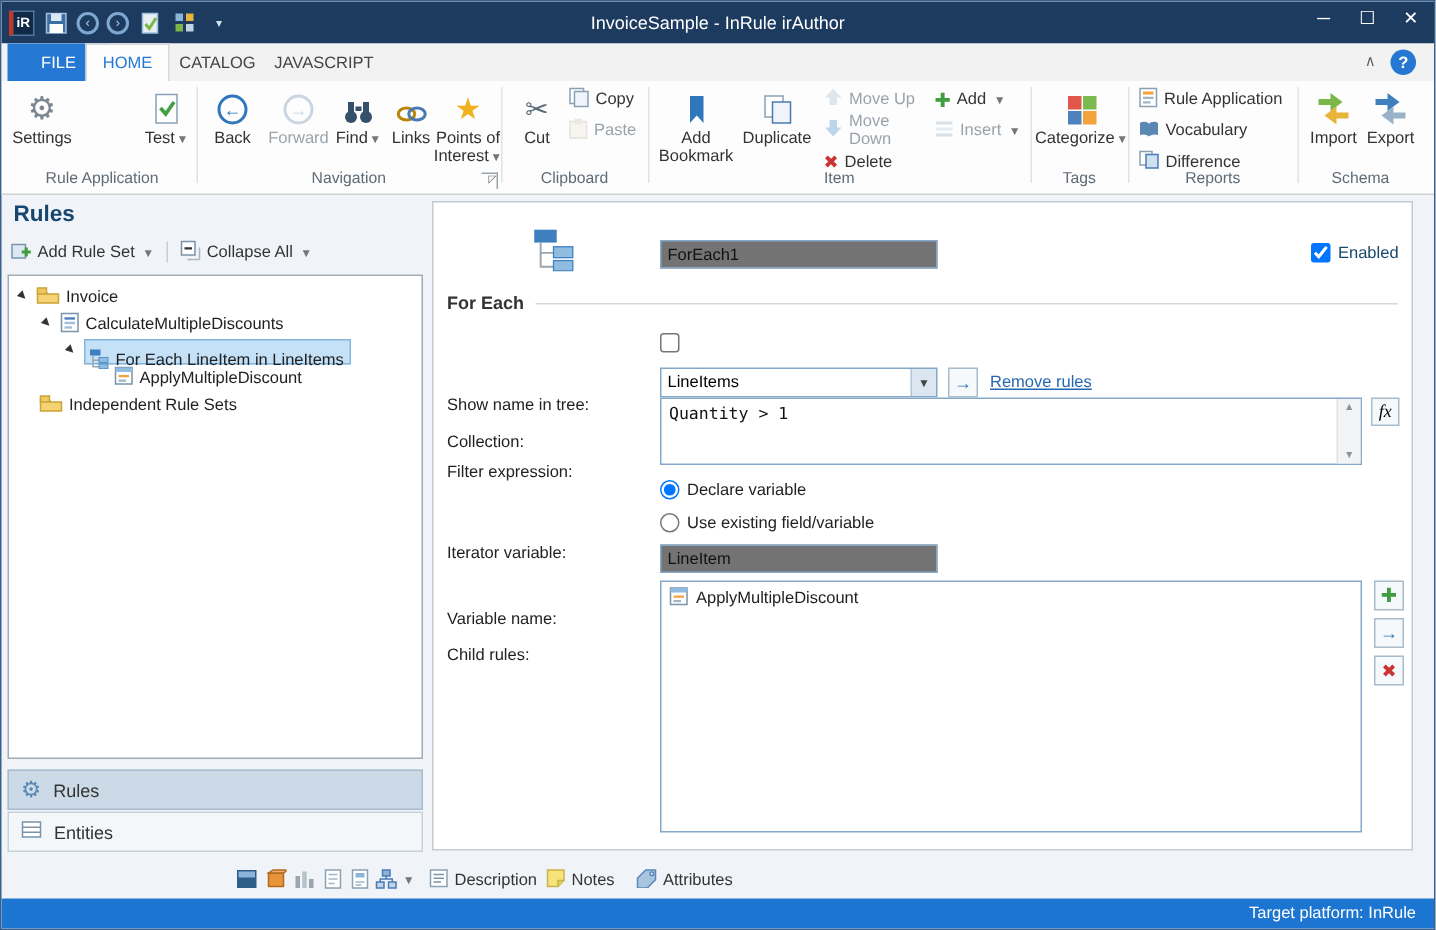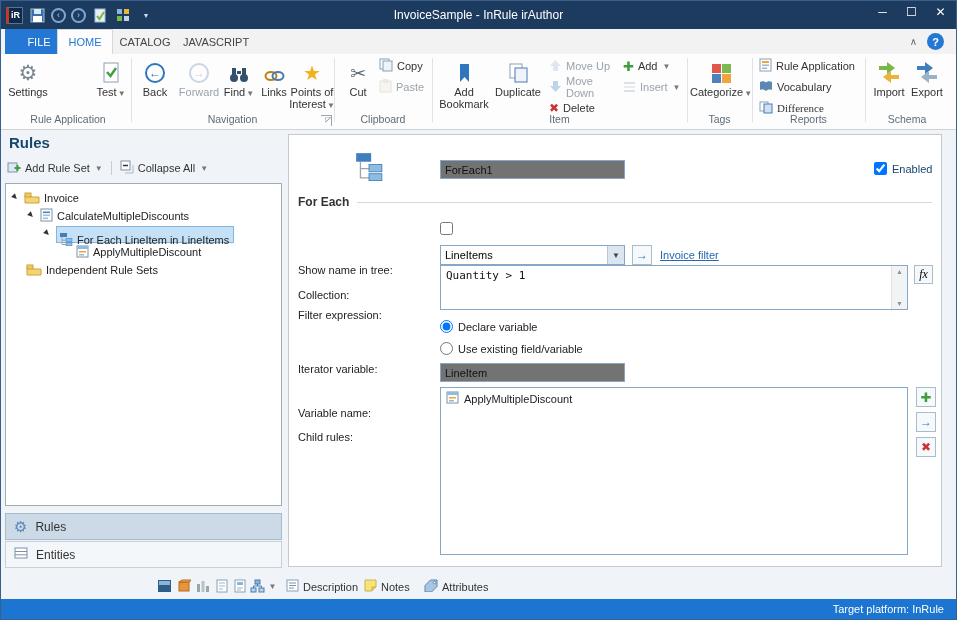--- a/index.html
+++ b/index.html
@@ -314,21 +314,21 @@
             <rect x="3" y="9.5" width="5" height="1.5" fill="#9fb6c9"></rect>
           </svg></span>
       <span>Rule Application</span>
     </div>
     <div class="rbs" style="left:758px; top:24px; width:104px;">
       <span class="gly"><svg width="14" height="12">
             <path d="M1 2 C4 0.5 6 1.5 7 2.5 C8 1.5 10 0.5 13 2 V10 C10 9 8 10 7 11 C6 10 4 9 1 10 Z" fill="#5b87b5"></path>
           </svg></span>
       <span>Vocabulary</span>
     </div>
-    <div class="rbs" style="left:758px; top:45px; width:104px;font-family:Liberation Serif, serif;">
+    <div class="rbs" style="left:758px; top:45px; width:104px;">
       <span class="gly"><svg width="14" height="13">
             <rect x="1" y="1" width="8" height="9" fill="#fff" stroke="#8aa0b4"></rect>
             <rect x="5" y="3" width="8" height="9" fill="#cfe0f0" stroke="#4a7ab5"></rect>
           </svg></span>
       <span>Difference</span>
     </div>
     <div class="rgl" style="left:751px; width:113px;">Reports</div>
     <div class="gsep" style="left:864px;"></div>
 
     <div class="rbl" style="left:870px; width:36px;">
@@ -456,21 +456,21 @@
     <input type="checkbox" style="position: absolute; left: 151px; top: 87px;">
 
     <span class="lab" style="left:9px; top:114px;">Collection:</span>
     <div class="combo" style="left:151px; top:110px; width:185px; height:20px;">
       <span class="val">LineItems</span>
       <span class="drop">▼</span>
     </div>
     <div class="sqbtn" style="left:343px; top:110px; width:20px; height:20px;">
       <span style="color:#2f76bd; font-weight:bold;">→</span>
     </div>
-    <a class="link" style="position:absolute; left:371px; top:114px;">Invoice filter</a>
+    <a class="link" style="position:absolute; left:371px; top:114px;">Remove rules</a>
 
     <span class="lab" style="left:9px; top:134px;">Filter expression:</span>
     <div class="fakearea" style="left:151px; top:130px; width:468px; height:45px;">
       <span class="txt">Quantity &gt; 1</span>
       <div class="sbar">
           <span>▲</span>
           <span>▼</span>
         </div>
     </div>
     <div class="sqbtn" style="left:625px; top:130px; width:19px; height:19px; font-style:italic; font-family:'Liberation Serif',serif;">fx</div>

